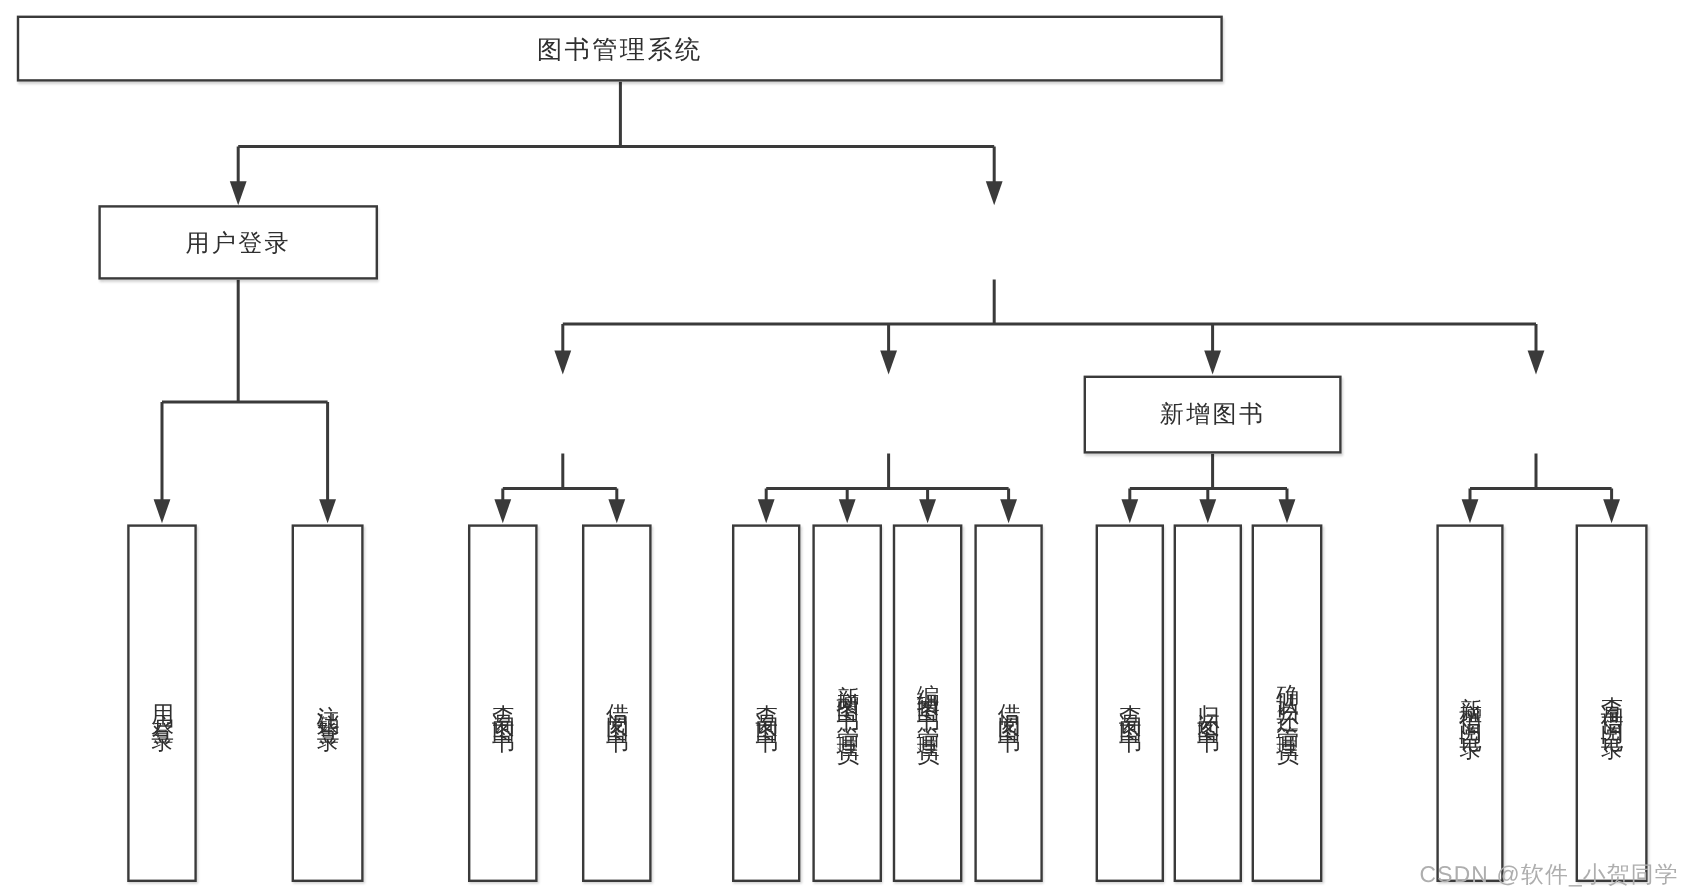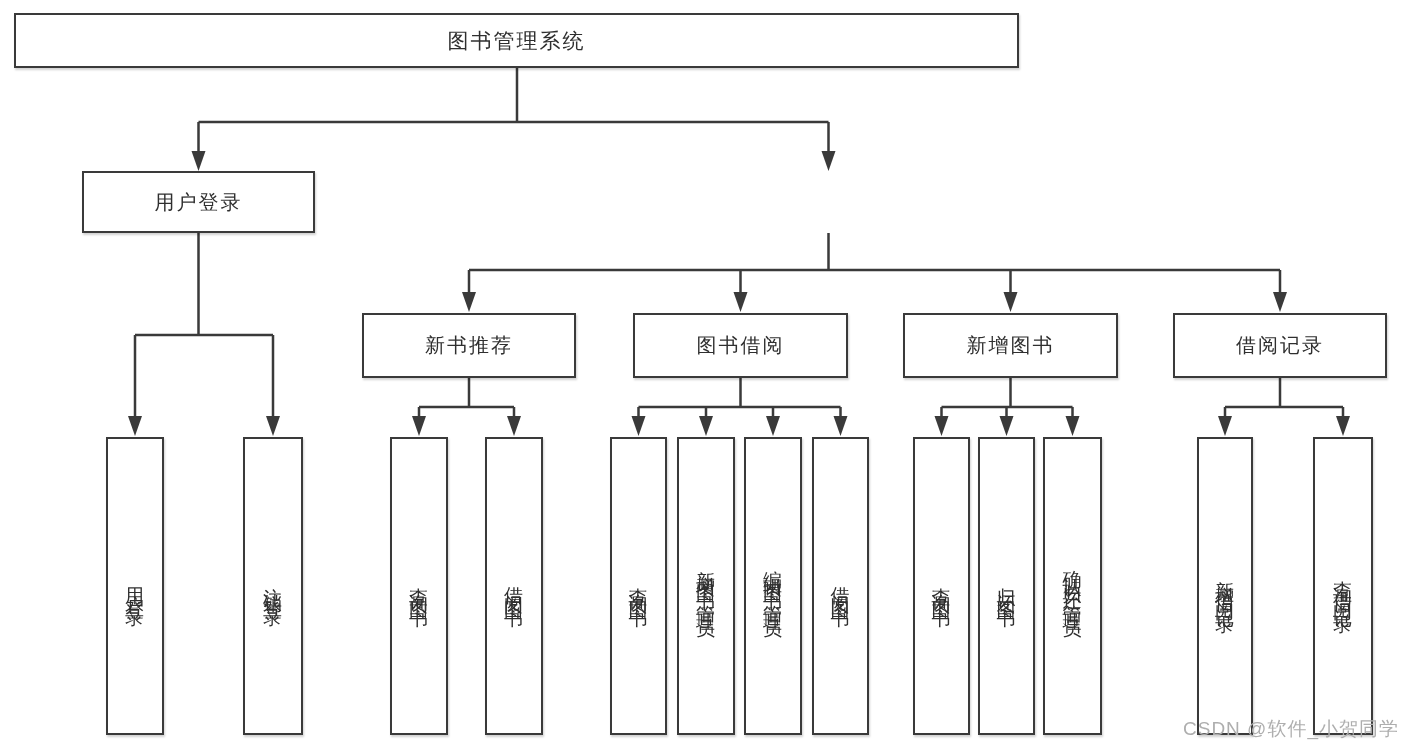--- a/index.html
+++ b/index.html
@@ -109,31 +109,22 @@
   </svg>
 
   <div class="node root" style="left:14px;top:13px;width:1005px;height:55px">
     <span>图书管理系统</span>
   </div>
 
   <div class="node" style="left:82px;top:171px;width:233px;height:62px">
     <span>用户登录</span>
   </div>
 
-  <div class="node" style="left:362px;top:313px;width:214px;height:65px">
-    <span>新书推荐</span>
-  </div>
-  <div class="node" style="left:633px;top:313px;width:215px;height:65px">
-    <span>图书借阅</span>
-  </div>
   <div class="node" style="left:903px;top:313px;width:215px;height:65px">
     <span>新增图书</span>
-  </div>
-  <div class="node" style="left:1173px;top:313px;width:214px;height:65px">
-    <span>借阅记录</span>
   </div>
 
   <div class="node vert" style="left:106px;top:437px;width:58px;height:298px">
     <span class="vtext">用户登录</span>
   </div>
   <div class="node vert" style="left:243px;top:437px;width:60px;height:298px">
     <span class="vtext">注销登录</span>
   </div>
 
   <div class="node vert" style="left:390px;top:437px;width:58px;height:298px">

